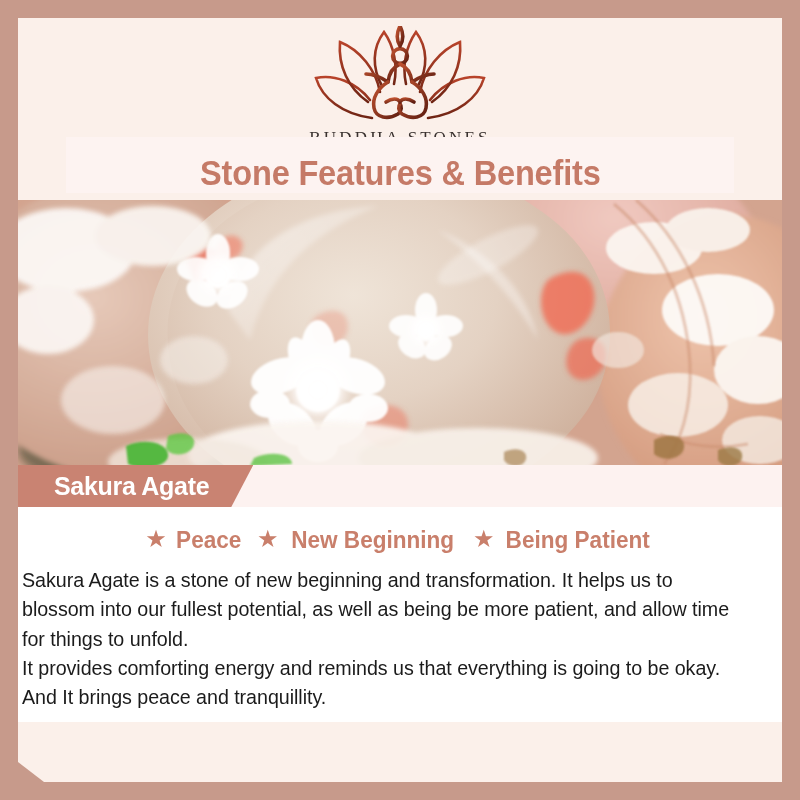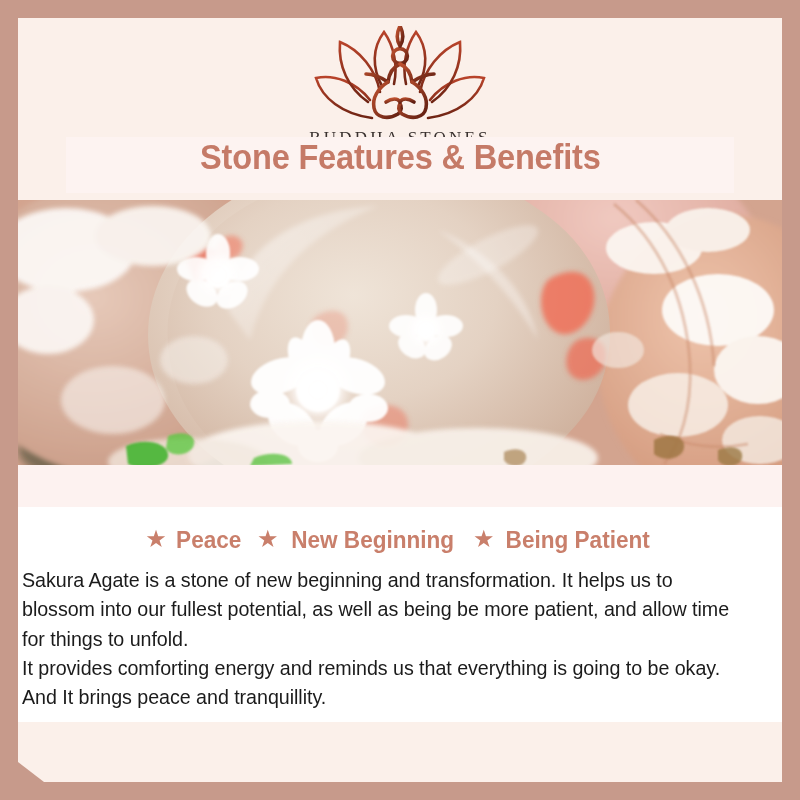--- a/index.html
+++ b/index.html
@@ -42,21 +42,21 @@
     color:#3a3230;
     font-weight:400;
   }
 
   
   #title-band {
     position:absolute;
     left:48px; top:119px;
     width:668px; height:56px;
     background:#fdf3f1;
-    display:flex; align-items:flex-start; justify-content:center;
+    display:flex; align-items:flex-end; justify-content:center;
   }
   #page-title {
     font-family:"Liberation Sans Narrow","Liberation Sans", sans-serif;
     font-weight:bold;
     font-size:35px;
     color:#c57a67;
     letter-spacing:-0.2px;
     transform:scaleX(0.93);
     white-space:nowrap;
   }
@@ -370,20 +370,23 @@
         <path d="M150,236 C164,230 178,234 176,244 C174,256 152,258 148,248 Z" fill="#59c83e" opacity="0.85"></path>
         <path d="M236,258 C254,250 274,254 274,264 L232,266 Z" fill="#4fbf33" opacity="0.8"></path>
       </g>
 
       <rect width="764" height="265" fill="none"></rect>
     </svg>
   </div>
 
   <div id="under-strip"></div>
 
+  <div id="stone-tag">
+    <span id="stone-tag-label">Sakura Agate</span>
+  </div>
 
   <div id="body-area">
 
     <div id="benefits">
       <div class="benefit">
         <span class="star-icon">★</span>
         <span class="benefit-label">Peace</span>
       </div>
       <div class="benefit">
         <span class="star-icon">★</span>

